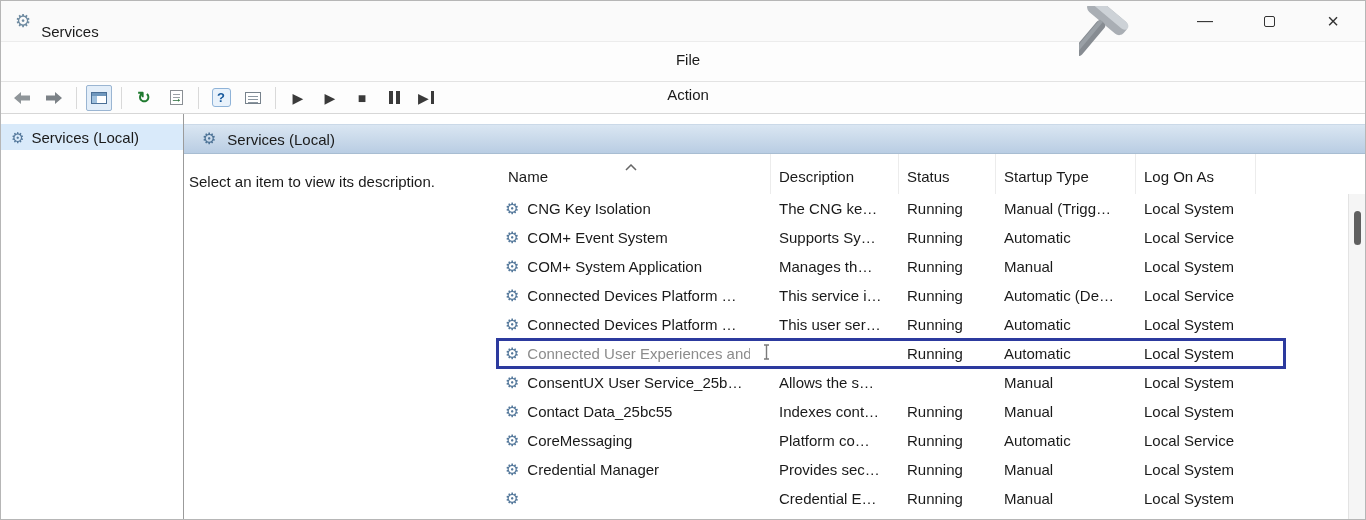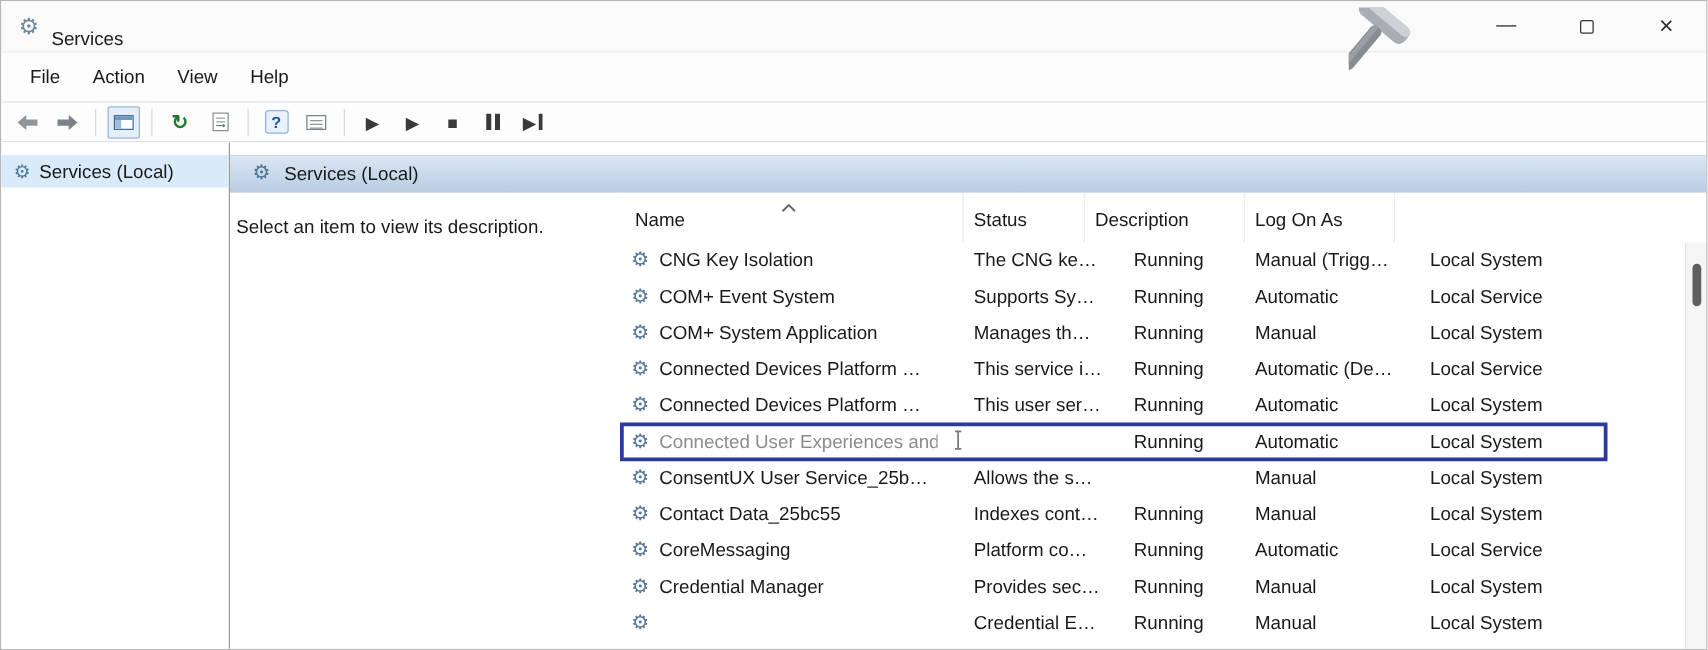--- a/index.html
+++ b/index.html
@@ -16,21 +16,21 @@
   .title-icon{ margin:0 10px 0 14px; font-size:18px; color:#6f8ba1; line-height:1; }
   .title-text{ font-size:15px;margin-top:20px; }
   .win-controls{ margin-left:auto; display:flex; height:100%; }
   .win-btn{ width:64px; height:100%; display:flex; align-items:center; justify-content:center;
             font-size:16px; color:#333; }
   .max-box{ width:11px; height:11px; border:1.4px solid #333; border-radius:2px; display:inline-block; }
   .close-btn{ font-size:20px; }
 
   
   .menubar{ height:40px; display:flex; align-items:center; padding-left:10px;
-            background:#fdfdfd; border-top:1px solid #ececec; }
+            background:#fdfdfd; border-top:1px solid #ececec;flex-direction:column; }
   .menu-item{ padding:9px 13px; font-size:15px; cursor:default; }
 
   
   .toolbar{ height:33px; display:flex; align-items:center; gap:6px; padding-left:8px;
             background:#fdfdfd; border-top:1px solid #e3e3e3; border-bottom:1px solid #d7d7d7; }
   .tb-btn{ width:26px; height:26px; display:flex; align-items:center; justify-content:center;
            position:relative; }
   .tb-btn.active{ border:1px solid #9ab5d2; background:#e3eef9; border-radius:2px; }
   .tb-sep{ width:1px; height:22px; background:#d9d9d9; margin:0 3px; }
   .glyph-refresh{ font-size:16px; font-weight:bold; color:#1f7a2f; }
@@ -217,22 +217,23 @@
         </div>
 
         <div class="list">
           <div class="list-header">
             <span class="sort-caret">
               <svg width="12" height="7" viewBox="0 0 12 7">
                   <polyline points="1,6 6,1 11,6" fill="none" stroke="#666" stroke-width="1.5"></polyline>
                 </svg>
             </span>
             <div class="col c-name">Name</div>
+            <div class="col c-desc">Description</div>
             <div class="col c-status">Status</div>
-            <div class="col c-desc">Description</div>
+            <div class="col c-startup">Startup Type</div>
             <div class="col c-logon">Log On As</div>
             <div class="col c-fill"></div>
           </div>
 
           <div class="rows">
   <div class="row">
 
     <div class="cell name-cell c-name">
       <span class="row-gear">⚙</span>
       <span class="name-text">CNG Key Isolation</span>

